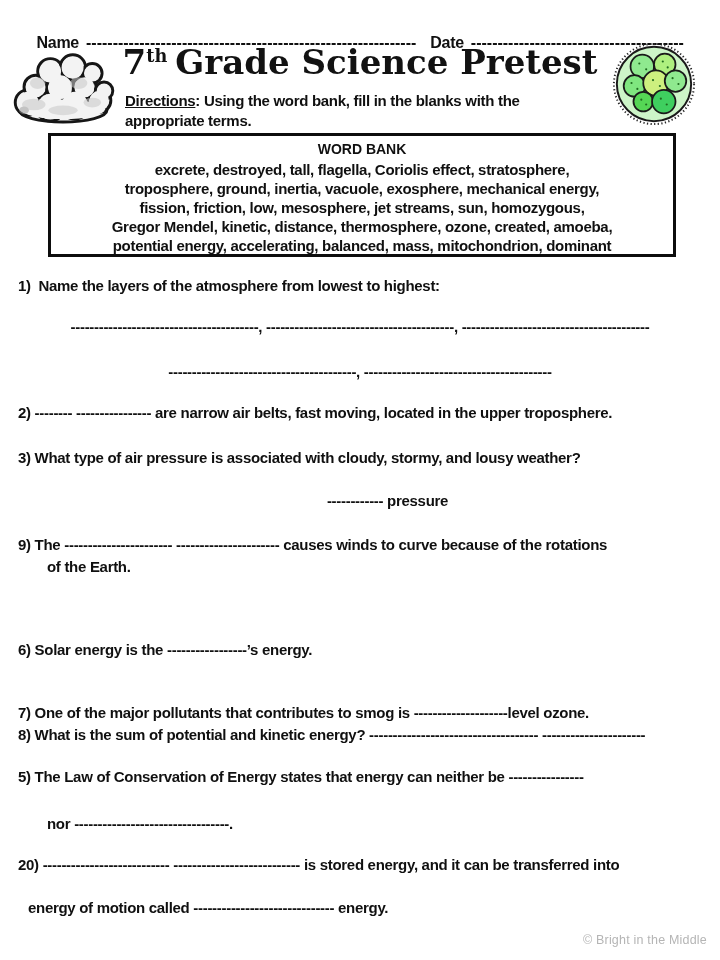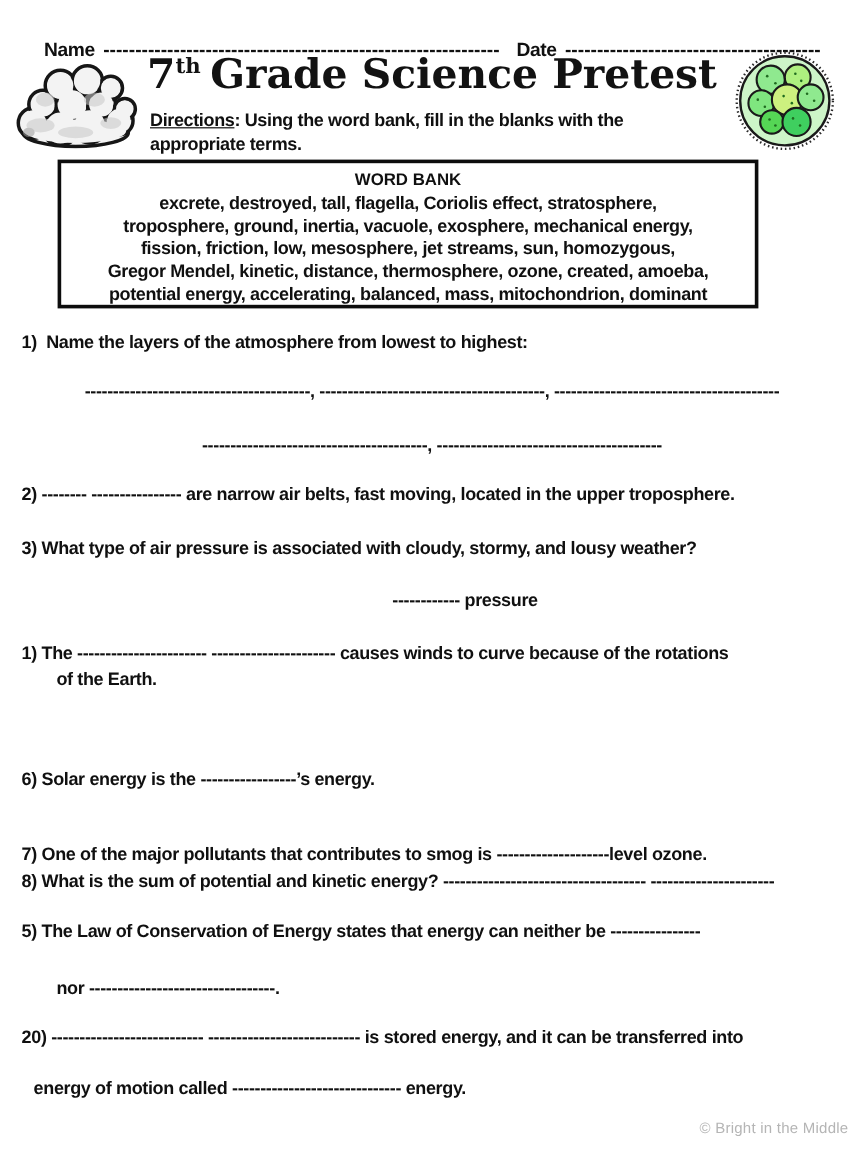--- a/index.html
+++ b/index.html
@@ -32,21 +32,21 @@
     font-size:15px; line-height:1.32; letter-spacing:-0.3px;
   }
   .directions .dlabel { text-decoration:underline; }
 
   
   .cloud { position:absolute; left:6px; top:44px; width:118px; height:80px; }
   .cell  { position:absolute; left:610px; top:40px; width:88px; height:88px; }
 
   
   .wordbank {
-    position:absolute; left:48px; top:133px; width:584px; height:124px;
+    position:absolute; left:48px; top:133px; width:628px; height:124px;
     border:3px solid #0d0d0d; text-align:center; padding-top:5px;
   }
   .wordbank .wb-title { font-size:14px; letter-spacing:0; }
   .wordbank .wb-lines { margin-top:3px; }
   .wordbank .wb-line { font-size:15px; line-height:19px; letter-spacing:-0.3px; white-space:pre; }
 
   
   .q1      { top:277px; left:18px; }
   .q1b1    { top:318px; }
   .q1b2    { top:363px; }
@@ -161,21 +161,21 @@
       <div class="wb-line">potential energy, accelerating, balanced, mass, mitochondrion, dominant</div>
     </div>
   </div>
 
   <div class="line q1">1)  Name the layers of the atmosphere from lowest to highest:</div>
   <div class="line q1b1 center">----------------------------------------, ----------------------------------------, ----------------------------------------</div>
   <div class="line q1b2 center">----------------------------------------, ----------------------------------------</div>
   <div class="line q2">2) -------- ---------------- are narrow air belts, fast moving, located in the upper troposphere.</div>
   <div class="line q3">3) What type of air pressure is associated with cloudy, stormy, and lousy weather?</div>
   <div class="line q3a">------------ pressure</div>
-  <div class="line q4l1">1) The ----------------------- ---------------------- causes winds to curve because of the rotations</div>
+  <div class="line q4l1">9) The ----------------------- ---------------------- causes winds to curve because of the rotations</div>
   <div class="line q4l2">of the Earth.</div>
   <div class="line q6">6) Solar energy is the -----------------’s energy.</div>
   <div class="line q7">7) One of the major pollutants that contributes to smog is --------------------level ozone.</div>
   <div class="line q8">8) What is the sum of potential and kinetic energy? ------------------------------------ ----------------------</div>
   <div class="line q9l1">5) The Law of Conservation of Energy states that energy can neither be ----------------</div>
   <div class="line q9l2">nor ---------------------------------.</div>
   <div class="line q10l1">20) --------------------------- --------------------------- is stored energy, and it can be transferred into</div>
   <div class="line q10l2">energy of motion called ------------------------------ energy.</div>
 
   <div class="footer">© Bright in the Middle</div>

